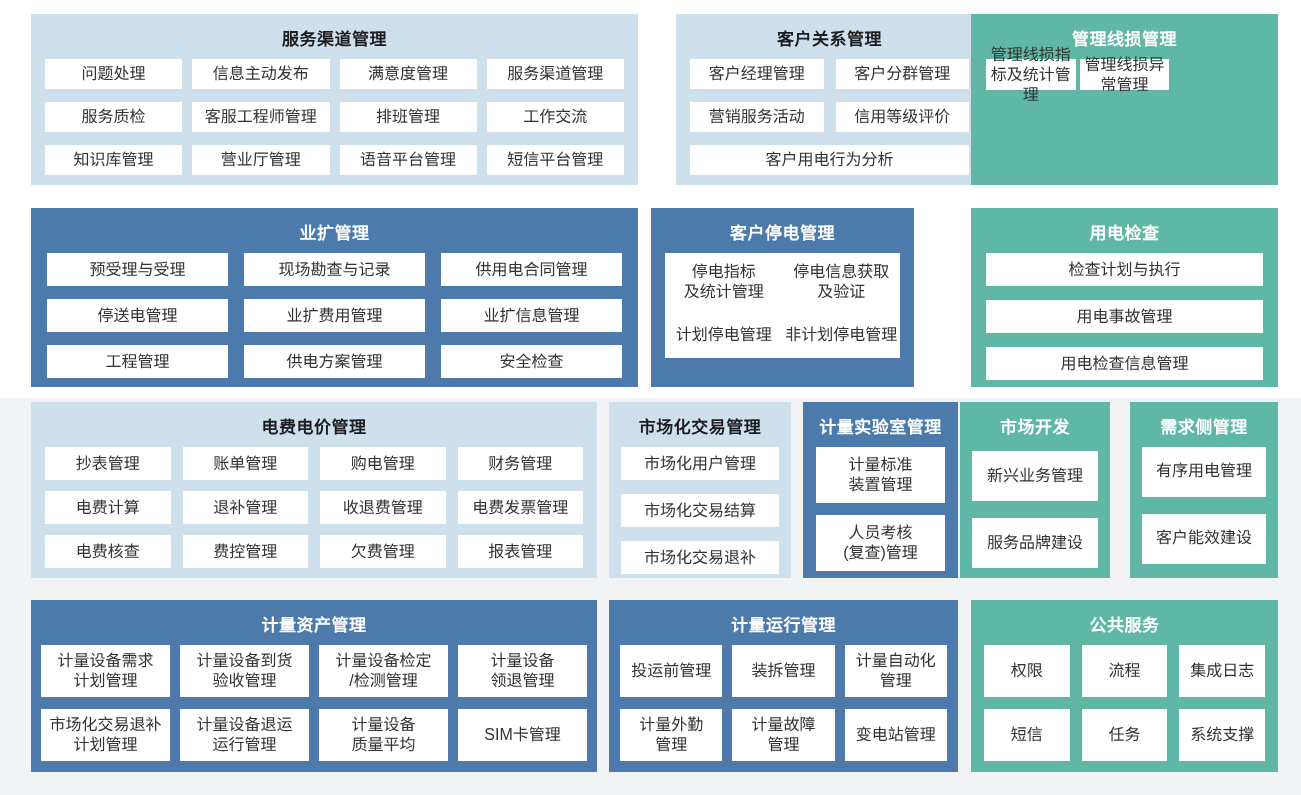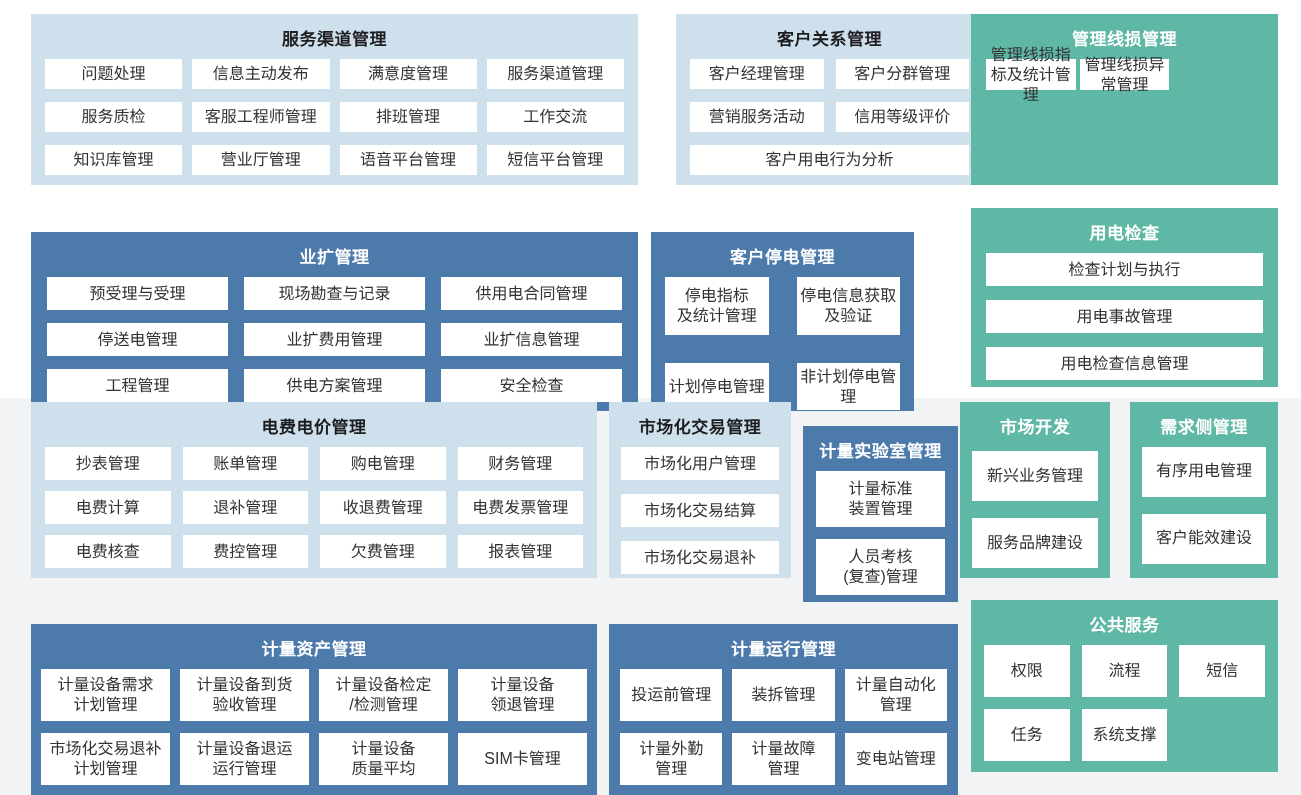--- a/index.html
+++ b/index.html
@@ -3,21 +3,21 @@
 <meta charset="utf-8">
 <style>
   html,body{margin:0;padding:0;background:#f1f3f5;}
   .canvas{
     position:relative;width:1301px;height:795px;overflow:hidden;
     background:linear-gradient(to bottom,#ffffff 0,#ffffff 398px,#f1f3f5 398px,#f1f3f5 100%);
     font-family:"Liberation Sans","DejaVu Sans",sans-serif;
   }
   .panel{position:absolute;display:flex;flex-direction:column;box-sizing:border-box;}
   .light{background:#cfe0ed;}
-  .dark{background:#4b7aab;margin-top:24px;}
+  .dark{background:#4b7aab;}
   .teal{background:#5fb7a5;}
   .panel-title{margin:0;text-align:center;font-size:17px;font-weight:700;padding:11px 2px 9px;color:#1d1d1f;letter-spacing:.5px;}
   .dark .panel-title,.teal .panel-title{color:#ffffff;}
   .panel-items{flex:1;display:grid;margin:0 14px 14px;gap:12px;align-content:start;}
   .item{
     background:#ffffff;color:#333333;font-size:16px;line-height:20px;
     display:flex;align-items:center;justify-content:center;text-align:center;
     white-space:pre-line;padding:1px 2px;box-sizing:border-box;
   }
   .span2{grid-column:span 2;}
@@ -25,21 +25,21 @@
   .p-service{left:31px;top:14px;width:607px;height:171px;}
   .p-service .panel-items{grid-template-columns:repeat(4,1fr);grid-auto-rows:30px;gap:13px 10px;}
   .p-crm{left:676px;top:14px;width:307px;height:171px;}
   .p-crm .panel-items{grid-template-columns:repeat(2,1fr);grid-auto-rows:30px;gap:13px 12px;}
   .p-lineloss{left:971px;top:14px;width:307px;height:171px;}
   .p-lineloss .panel-items{grid-template-columns:1fr 1fr 1fr;grid-auto-rows:31px;gap:4px;margin:0 15px 14px;}
 
   .p-yekuo{left:31px;top:208px;width:607px;height:179px;}
   .p-yekuo .panel-items{grid-template-columns:repeat(3,1fr);grid-auto-rows:33px;gap:13px 16px;margin:0 16px 14px;}
   .p-outage{left:651px;top:208px;width:263px;height:179px;}
-  .p-outage .panel-items{grid-template-columns:repeat(2,1fr);grid-template-rows:58px 47px;gap:28px;}
+  .p-outage .panel-items{grid-template-columns:repeat(2,1fr);grid-template-rows:58px 47px;gap:0;}
   .p-inspect{left:971px;top:208px;width:307px;height:179px;}
   .p-inspect .panel-items{grid-template-columns:1fr;grid-auto-rows:33px;gap:14px;margin:0 15px 14px;}
 
   .p-billing{left:31px;top:402px;width:566px;height:176px;}
   .p-billing .panel-items{grid-template-columns:repeat(4,1fr);grid-auto-rows:33px;gap:11px 12px;}
   .p-market{left:609px;top:402px;width:182px;height:176px;}
   .p-market .panel-items{grid-template-columns:1fr;grid-auto-rows:33px;gap:14px;margin:0 12px 12px;}
   .p-lab{left:803px;top:402px;width:155px;height:176px;}
   .p-lab .panel-items{grid-template-columns:1fr;grid-auto-rows:56px;gap:12px;margin:0 13px 13px;}
   .p-mdev{left:960px;top:402px;width:150px;height:176px;}
@@ -219,19 +219,20 @@
 管理</div>
       <div class="item">变电站管理</div>
     </div>
   </section>
 
   <section class="panel teal p-public">
     <h2 class="panel-title">公共服务</h2>
     <div class="panel-items">
       <div class="item">权限</div>
       <div class="item">流程</div>
+      <div class="item">集成日志</div>
       <div class="item">短信</div>
       <div class="item">任务</div>
       <div class="item">系统支撑</div>
     </div>
   </section>
 
 </div>
 
 </body></html>

